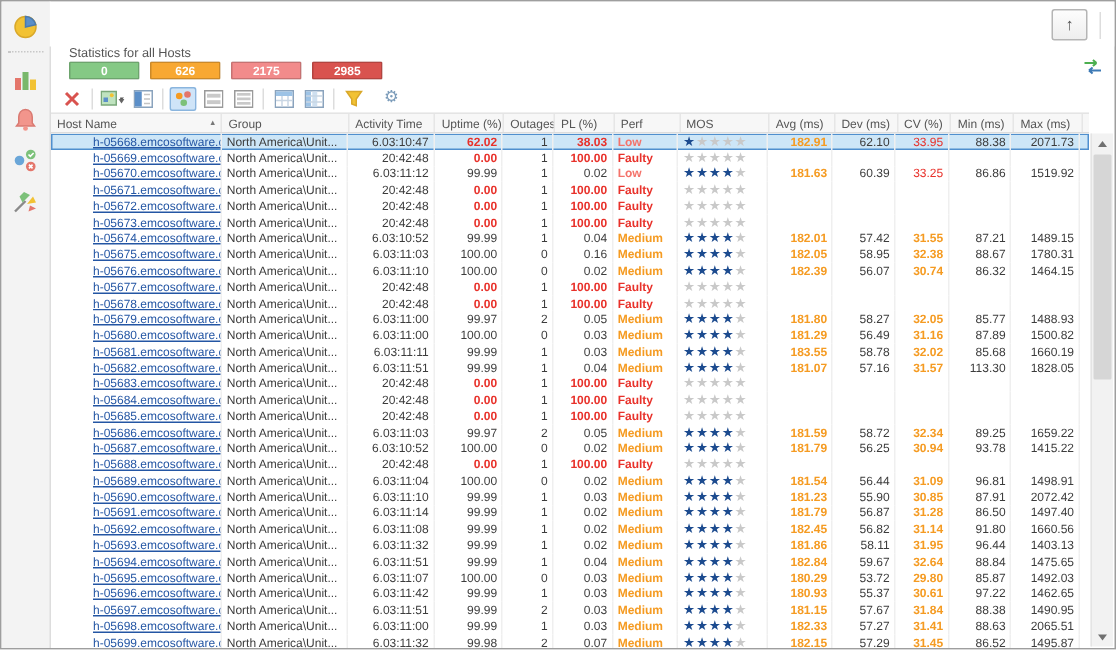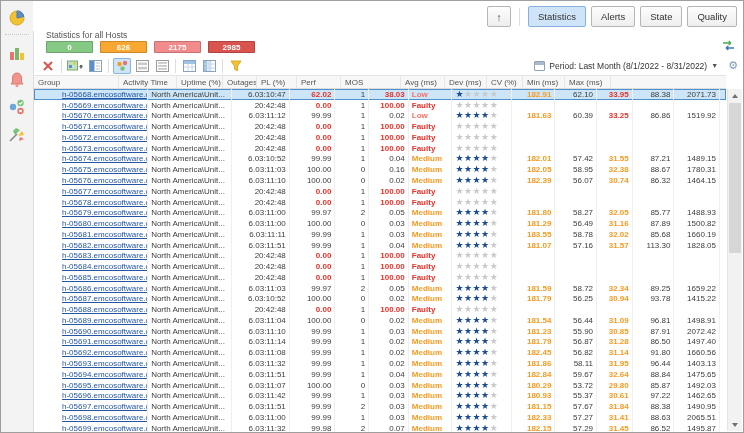--- a/index.html
+++ b/index.html
@@ -57,21 +57,21 @@
         display:flex;align-items:center;}
   .cell.r{justify-content:flex-end;}
   .cell.host{padding-left:28px;}
   .hostlink{color:#2456a4;text-decoration:underline;cursor:pointer;}
   .alert{color:#e8312a;font-weight:bold;}
   .perf-low{color:#f4736b;font-weight:bold;}
   .perf-medium{color:#f59b22;font-weight:bold;}
   .perf-faulty{color:#e8312a;font-weight:bold;}
   .avg{color:#f59b22;font-weight:bold;}
   .cv-o{color:#f59b22;font-weight:bold;}
-  .cv-r{color:#e8312a;font-weight:bold;}
+  .cv-r{color:#e8312a;font-weight:normal;}
   .stars{letter-spacing:.5px;font-size:9px;line-height:1;}
   .st-f{color:#1c4b8f;} .st-e{color:#c9c9c9;}
   
   .vscroll{position:absolute;right:1px;top:88px;bottom:1px;width:15px;background:#f2f2f2;
            border-left:1px solid #e4e4e4;box-sizing:border-box;}
   .sb-btn{position:absolute;left:0;right:0;height:13px;display:flex;align-items:center;
           justify-content:center;cursor:pointer;}
   .sb-up{top:0;} .sb-dn{bottom:0;}
   .tri-up{width:0;height:0;border-left:3px solid transparent;border-right:3px solid transparent;border-bottom:4px solid #707070;}
   .tri-dn{width:0;height:0;border-left:3px solid transparent;border-right:3px solid transparent;border-top:4px solid #707070;}
@@ -124,26 +124,20 @@
             <path d="M12 12l4 2-5 2z" fill="#e4766b"></path>
           </svg>
         </div>
       </div>
   </div>
 
   <div class="titlebar">
     <div class="navwrap">
       <div class="btn square">↑</div>
       <div class="nav-sep"></div>
-      <span id="nav-buttons" style="display: flex; gap: 5px;">
-          <div class="btn active">Statistics</div>
-          <div class="btn">Alerts</div>
-          <div class="btn">State</div>
-          <div class="btn">Quality</div>
-        </span>
     </div>
   </div>
 
   <div class="statsbar">Statistics for all Hosts</div>
   <div class="badges" id="badges">
       <div class="badge" style="background: rgb(133, 201, 133);">0</div>
       <div class="badge" style="background: rgb(248, 168, 50);">626</div>
       <div class="badge" style="background: rgb(242, 139, 139);">2175</div>
       <div class="badge" style="background: rgb(217, 83, 79);">2985</div>
     </div>
@@ -217,29 +211,25 @@
             <path d="M1 4h11M1 8h11" stroke="#c9d6e4"></path>
           </svg>
         </div>
         <div class="tb-sep"></div>
         <div class="tb-icon">
           <svg width="12" height="12" viewBox="0 0 12 12">
             <path d="M1 1h10L7.5 6v4.5l-3-1.2V6z" fill="#f2c233" stroke="#d9a82a"></path>
           </svg>
         </div>
       </span>
-    <div class="period">
-      <span class="cal"></span>
-      <span>Period: Last Month (8/1/2022 - 8/31/2022)</span>
-      <span class="caret">▼</span>
-    </div>
     <span class="gear">⚙</span>
   </div>
 
   <div class="thead" id="thead">
+      <div class="th" style="width: 115px;">Host Name<span class="sort">▲</span></div>
       <div class="th" style="width: 85px;">Group</div>
       <div class="th" style="width: 58px;">Activity Time</div>
       <div class="th" style="width: 46px;">Uptime (%)</div>
       <div class="th" style="width: 34px;">Outages</div>
       <div class="th" style="width: 40px;">PL (%)</div>
       <div class="th" style="width: 44px;">Perf</div>
       <div class="th" style="width: 60px;">MOS</div>
       <div class="th" style="width: 44px;">Avg (ms)</div>
       <div class="th" style="width: 42px;">Dev (ms)</div>
       <div class="th" style="width: 36px;">CV (%)</div>

